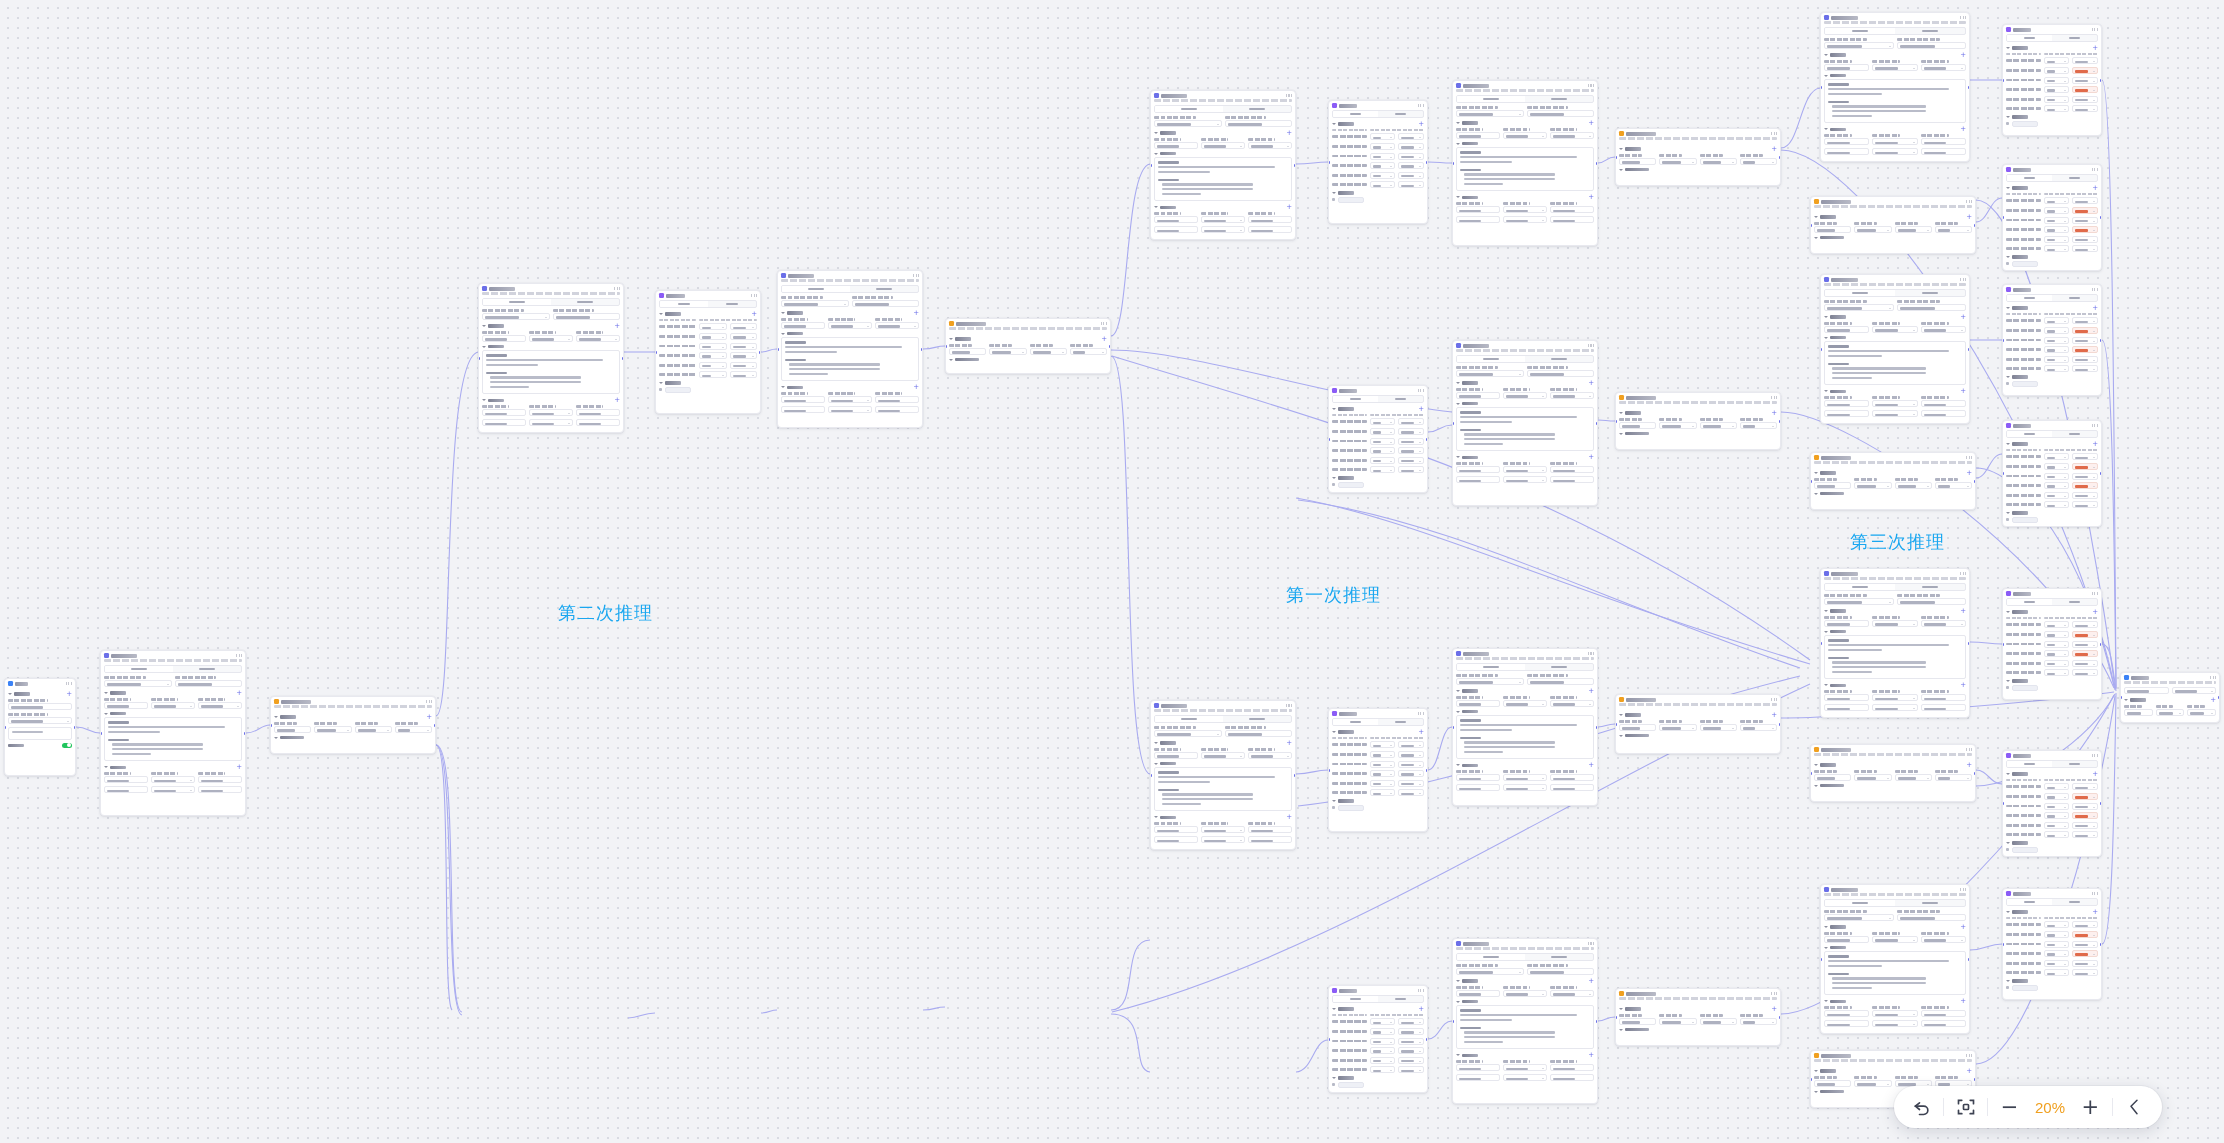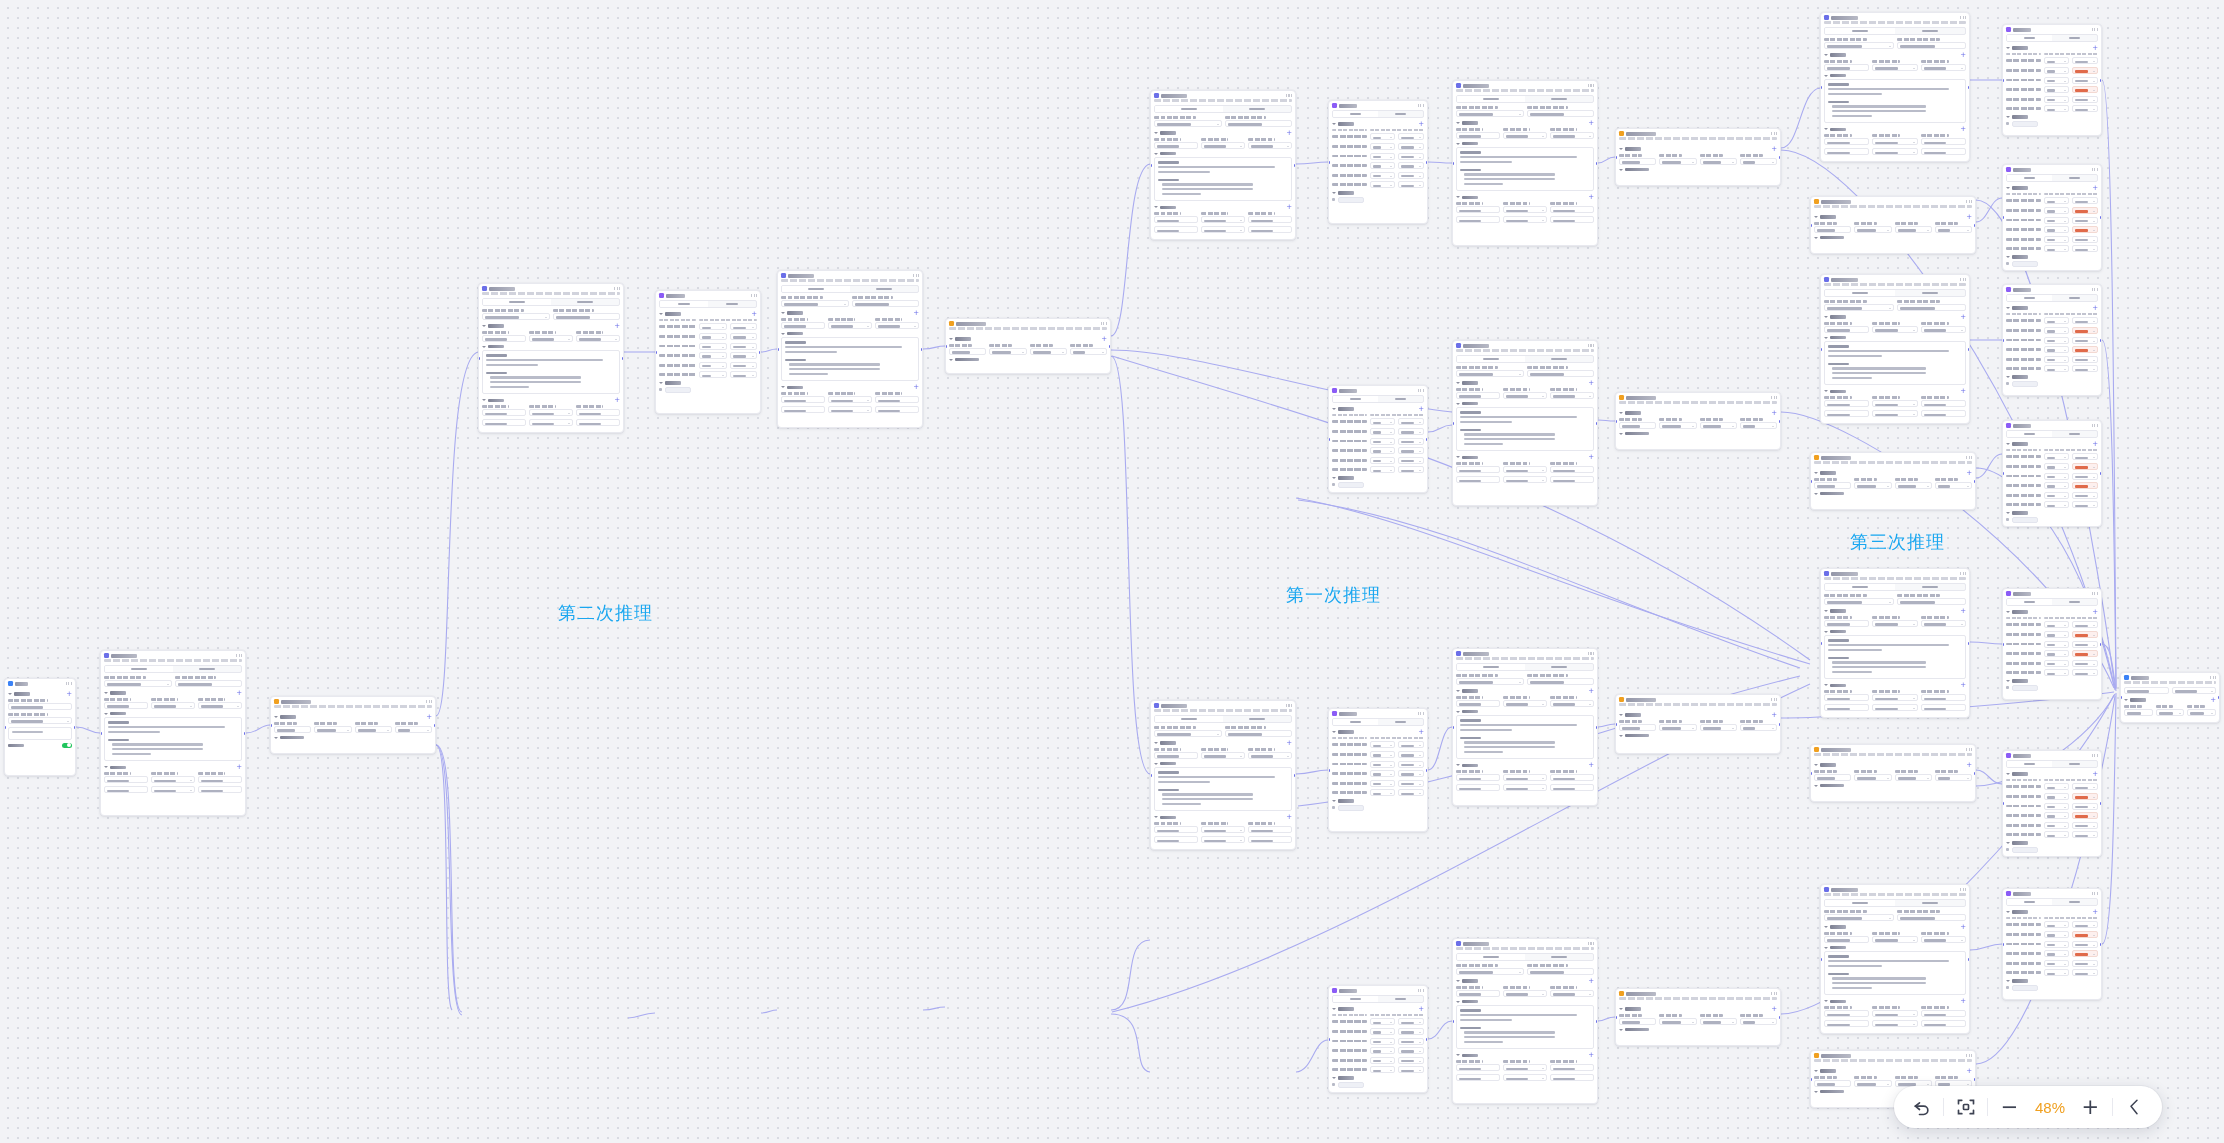--- a/index.html
+++ b/index.html
@@ -2979,21 +2979,21 @@
       <svg width="20" height="20" viewBox="0 0 24 24" fill="none" stroke="#3d4252" stroke-width="2" stroke-linecap="round">
         <path d="M3 8 V4 H7"></path>
           <path d="M17 4 H21 V8"></path>
           <path d="M21 16 V20 H17"></path>
           <path d="M7 20 H3 V16"></path>
         <rect x="9" y="9" width="6" height="6" rx="1"></rect>
       </svg>
     </div>
     <div class="tsep"></div>
     <div class="tbtn tminus">−</div>
-    <div id="zoom-value">48%</div>
+    <div id="zoom-value">20%</div>
     <div class="tbtn tplus">+</div>
     <div class="tsep"></div>
     <div class="tbtn">
       <svg width="18" height="18" viewBox="0 0 24 24" fill="none" stroke="#3d4252" stroke-width="2" stroke-linecap="round" stroke-linejoin="round">
         <path d="M16 3 L8 11 L16 21"></path>
       </svg>
     </div>
   </div>
 
 </div>

